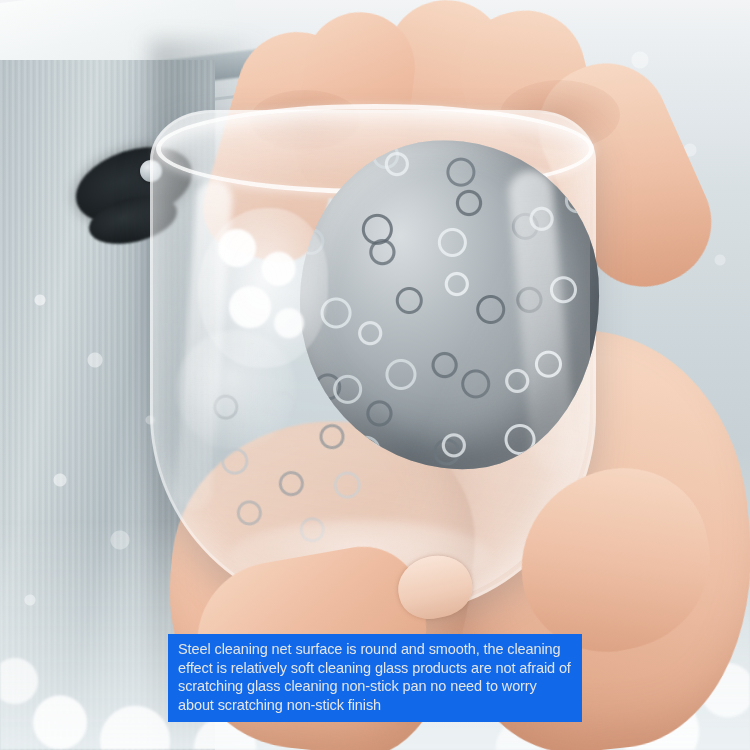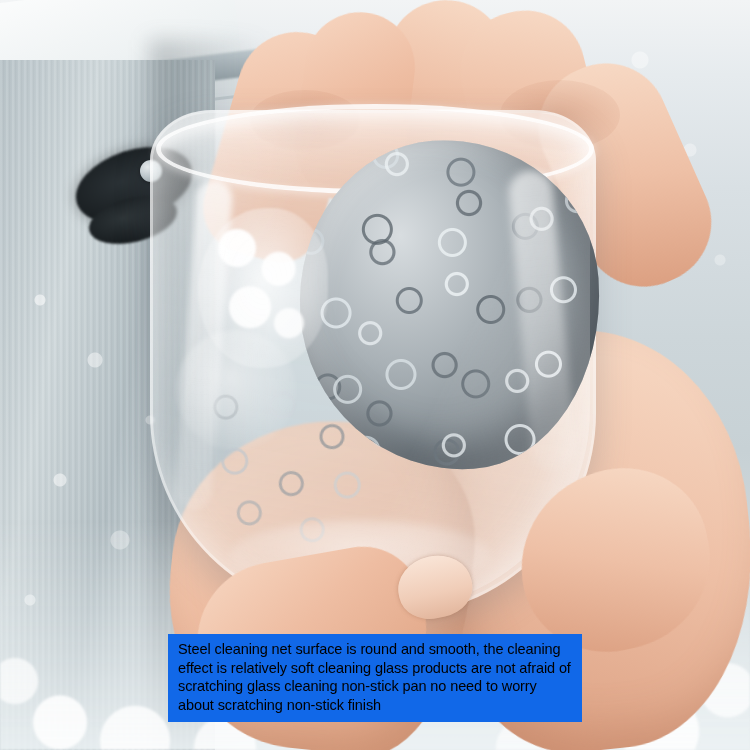--- a/index.html
+++ b/index.html
@@ -359,21 +359,21 @@
   }
 
   
   .caption {
     position: absolute;
     left: 168px;
     top: 634px;
     width: 414px;
     padding: 6px 8px 8px 10px;
     background: #1168e8;
-    color: #000000;
+    color: #e5e5e5;
     font-size: 14.5px;
     line-height: 18.5px;
     letter-spacing: -0.1px;
     box-sizing: border-box;
   }
 </style>
 </head>
 <body>
 
 <div class="stage">

